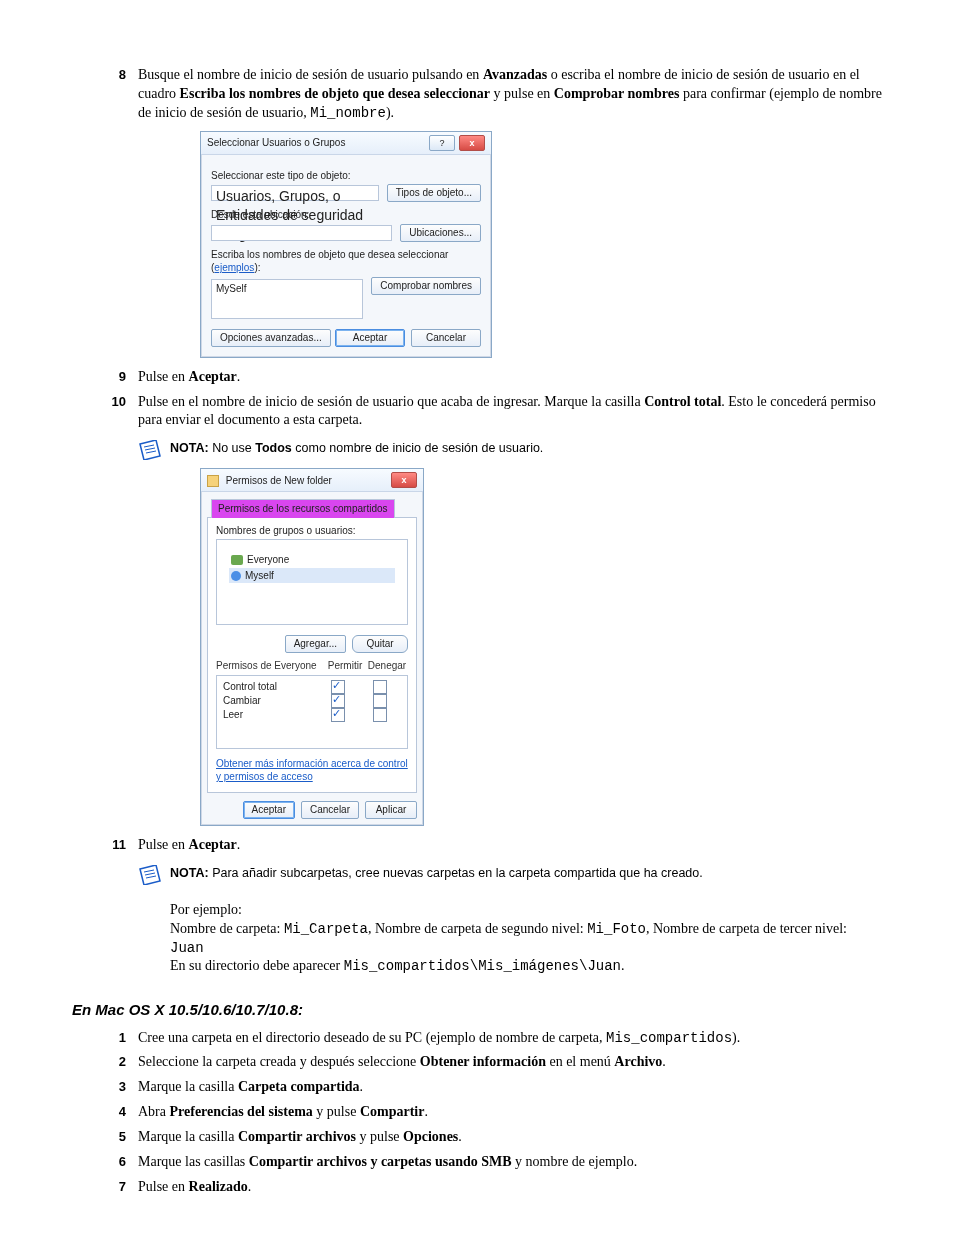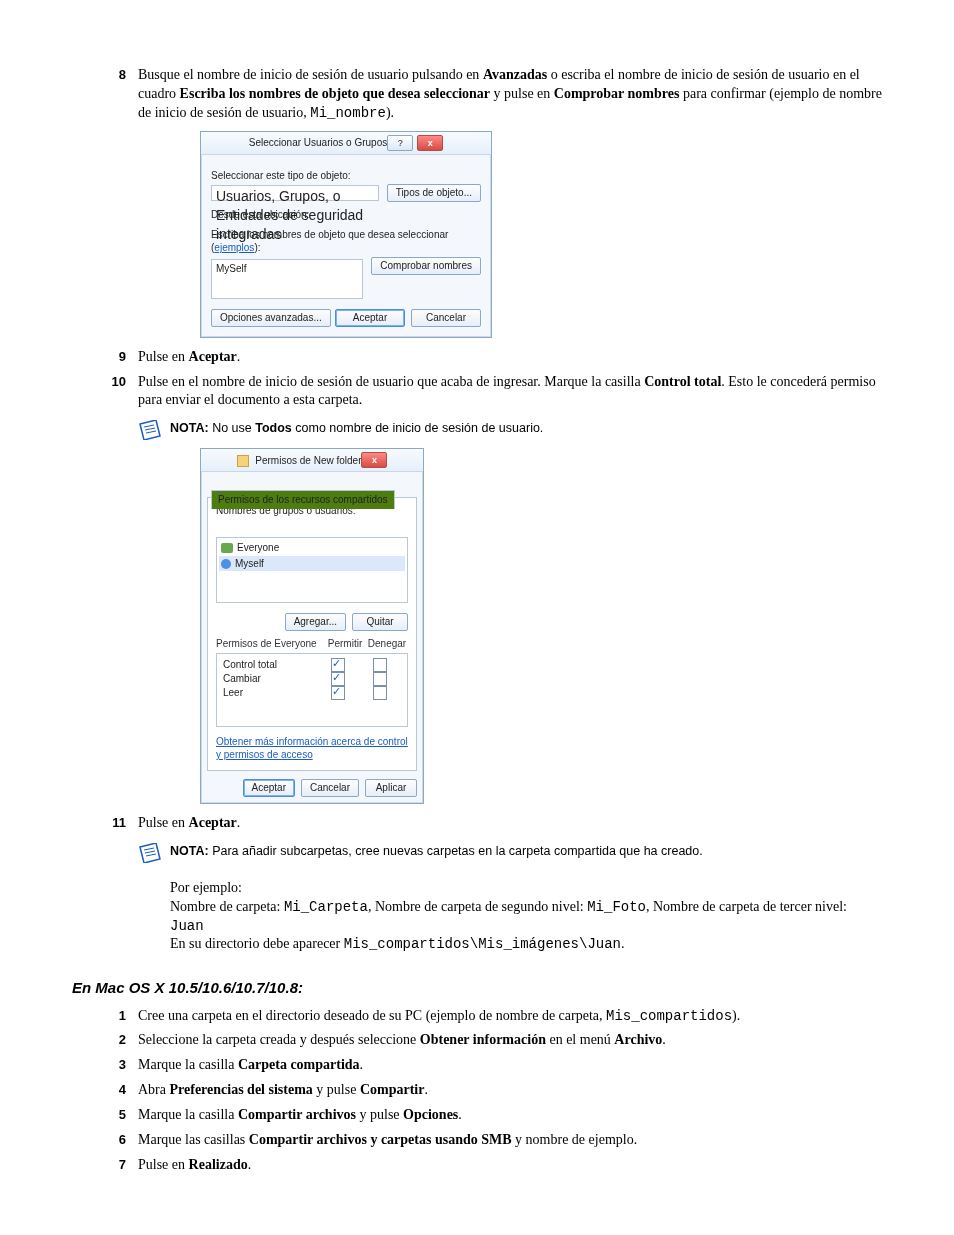--- a/index.html
+++ b/index.html
@@ -64,21 +64,21 @@
     color: #222;
     box-shadow: 0 0 0 1px #cfd8e6 inset;
   }
   .dialog .titlebar {
     height: 22px;
     background: linear-gradient(#f7fbff,#e6effa);
     border-bottom: 1px solid #c9d6e8;
     display: flex;
     align-items: center;
     padding: 0 6px;
-    justify-content: center;
+    justify-content: space-between;
   }
   .dialog .titlebar .title {
     font-size: 10px;
   }
   .title-btns { display:flex; gap:4px; }
   .title-btns .tbtn {
     width: 24px; height: 14px;
     border: 1px solid #8aa8c7;
     border-radius: 2px;
     background: linear-gradient(#fff,#dce8f6);
@@ -148,38 +148,38 @@
   }
 
   
   .d2 {
     width: 222px;
   }
   .d2 .tab {
     display:inline-block;
     border:1px solid #b8c6da;
     border-bottom:none;
-    background:#4d7c0f;
+    background:#d946ef;
     padding:2px 6px;
     font-size:10px;
     margin-left:4px;
     position:relative;
-    top:12px;
+    top:1px;
   }
   .d2 .tabpage {
     border:1px solid #b8c6da;
     background:#fff;
     padding:6px 8px 8px;
   }
   .d2 .listbox {
     border:1px solid #b8c6da;
     background:#fff;
     height:60px;
-    margin-top:20px;
-    padding:2px;
+    margin-top:2px;
+    padding:12px;
   }
   .d2 .listitem {
     display:flex; align-items:center; gap:4px;
     font-size:10px;
     padding:1px 2px;
   }
   .d2 .listitem.sel { background:#dbe8f9; }
   .d2 .ico-people { width:12px;height:10px;background:#6aa84f;border-radius:2px; }
   .d2 .ico-user   { width:10px;height:10px;background:#4b8fe6;border-radius:50%; }
   .d2 .perm-head, .d2 .perm-row {
@@ -243,20 +243,24 @@
         <div class="tbtn close">x</div>
       </div>
     </div>
     <div class="client">
       <div class="lbl">Seleccionar este tipo de objeto:</div>
       <div class="row-line">
         <div class="field">Usuarios, Grupos, o Entidades de seguridad integradas</div>
         <div class="btn">Tipos de objeto...</div>
       </div>
       <div class="lbl">Desde esta ubicación:</div>
+      <div class="row-line">
+        <div class="field"></div>
+        <div class="btn">Ubicaciones...</div>
+      </div>
       <div class="lbl">
         <span>Escriba los nombres de objeto que desea seleccionar (</span><span class="examples">ejemplos</span><span>):</span>
       </div>
       <div class="row-line" style="align-items:flex-start;">
         <div class="textarea" style="flex:1; margin-right:8px;">MySelf</div>
         <div class="btn" style="min-width:90px;">Comprobar nombres</div>
       </div>
       <div class="btn-row-left">
         <div class="btn" style="min-width:100px;">Opciones avanzadas...</div>
         <div style="display:flex; gap:6px;">
@@ -312,21 +316,21 @@
               <span class="ico-people"></span>
               <span>Everyone</span>
             </div>
           <div class="listitem sel">
               <span class="ico-user"></span>
               <span>Myself</span>
             </div>
         </div>
         <div class="btn-row">
           <div class="btn" style="min-width:56px;">Agregar...</div>
-          <div class="btn" style="min-width:56px;">Quitar</div>
+          <div class="btn" style="min-width:56px;border-radius:6px;">Quitar</div>
         </div>
         <div class="perm-head">
           <span>Permisos de Everyone</span>
           <span class="c">Permitir</span>
           <span class="c">Denegar</span>
         </div>
         <div class="perm-list">
           <div class="perm-row">
             <span>Control total</span>
             <span class="cb checked"></span>

